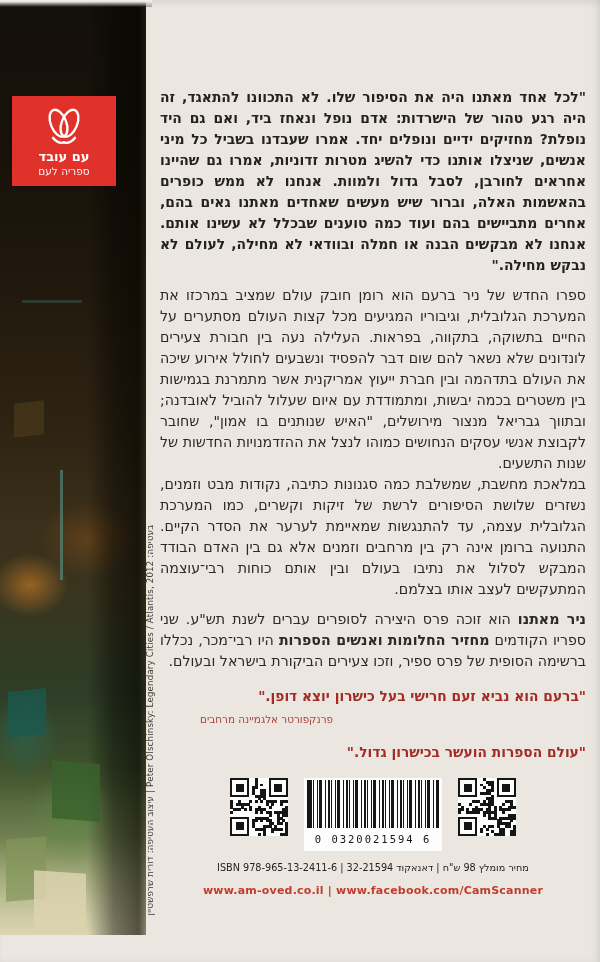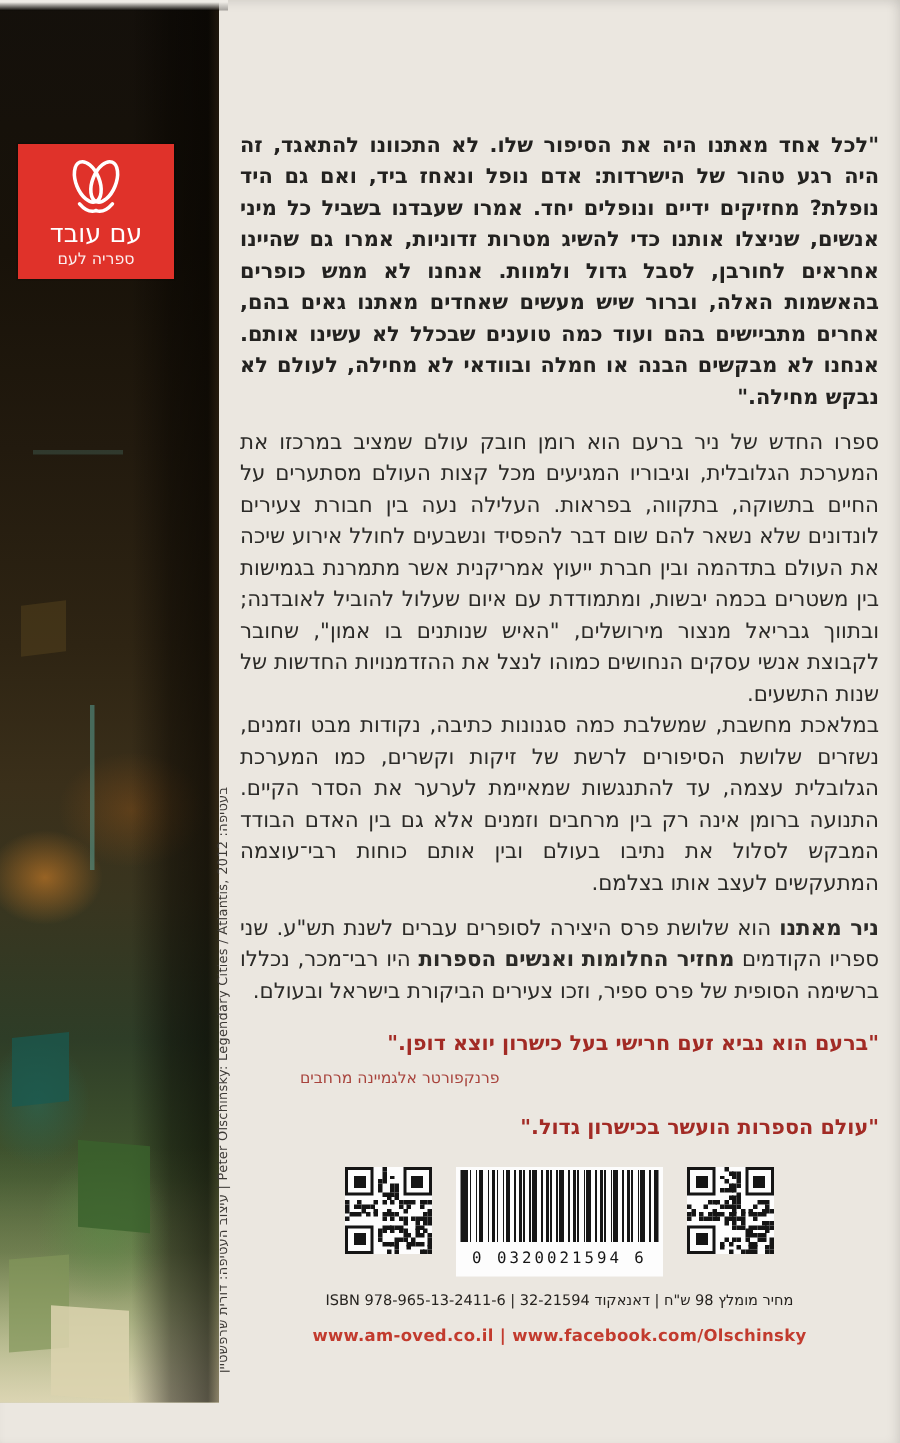--- a/index.html
+++ b/index.html
@@ -30,21 +30,21 @@
   .art-b7{left:14px;top:402px;width:30px;height:34px;background:rgba(90,70,30,.45);transform:skewY(-7deg);}
   .top-edge{position:absolute;left:0;top:0;width:152px;height:7px;
     background:linear-gradient(to bottom,#efece6 20%,rgba(0,0,0,.30));}
   
   .logo{
     position:absolute;left:12px;top:96px;width:104px;height:90px;background:#e0322a;
     display:flex;flex-direction:column;align-items:center;justify-content:center;
     color:#fff;box-shadow:0 0 0 1px rgba(0,0,0,.15);
   }
   .logo svg{display:block;margin-bottom:3px;}
-  .logo-name{font-size:17px;font-weight:normal;line-height:1.05;text-align:right;}
+  .logo-name{font-size:13px;font-weight:bold;line-height:1.05;text-align:right;}
   .logo-series{font-size:10.5px;opacity:.92;margin-top:1px;}
   
   .v-caption{
     position:absolute;left:3px;top:666px;width:296px;height:13px;
     transform:rotate(-90deg);transform-origin:center;
     direction:rtl;text-align:center;white-space:nowrap;
     font-size:8.6px;color:#3d3a36;letter-spacing:.2px;
   }
   
   .page{
@@ -116,21 +116,21 @@
     <div class="logo-name">עם עובד</div>
     <div class="logo-series">ספריה לעם</div>
   </div>
 
   <div class="v-caption">בעטיפה: Peter Olschinsky: Legendary Cities / Atlantis, 2012 | עיצוב העטיפה: דורית שרפשטיין</div>
 
   <div class="page">
     <p class="excerpt">"לכל אחד מאתנו היה את הסיפור שלו. לא התכוונו להתאגד, זה היה רגע טהור של הישרדות: אדם נופל ונאחז ביד, ואם גם היד נופלת? מחזיקים ידיים ונופלים יחד. אמרו שעבדנו בשביל כל מיני אנשים, שניצלו אותנו כדי להשיג מטרות זדוניות, אמרו גם שהיינו אחראים לחורבן, לסבל גדול ולמוות. אנחנו לא ממש כופרים בהאשמות האלה, וברור שיש מעשים שאחדים מאתנו גאים בהם, אחרים מתביישים בהם ועוד כמה טוענים שבכלל לא עשינו אותם. אנחנו לא מבקשים הבנה או חמלה ובוודאי לא מחילה, לעולם לא נבקש מחילה."</p>
     <p class="syn">ספרו החדש של ניר ברעם הוא רומן חובק עולם שמציב במרכזו את המערכת הגלובלית, וגיבוריו המגיעים מכל קצות העולם מסתערים על החיים בתשוקה, בתקווה, בפראות. העלילה נעה בין חבורת צעירים לונדונים שלא נשאר להם שום דבר להפסיד ונשבעים לחולל אירוע שיכה את העולם בתדהמה ובין חברת ייעוץ אמריקנית אשר מתמרנת בגמישות בין משטרים בכמה יבשות, ומתמודדת עם איום שעלול להוביל לאובדנה; ובתווך גבריאל מנצור מירושלים, "האיש שנותנים בו אמון", שחובר לקבוצת אנשי עסקים הנחושים כמוהו לנצל את ההזדמנויות החדשות של שנות התשעים.</p>
     <p class="syn">במלאכת מחשבת, שמשלבת כמה סגנונות כתיבה, נקודות מבט וזמנים, נשזרים שלושת הסיפורים לרשת של זיקות וקשרים, כמו המערכת הגלובלית עצמה, עד להתנגשות שמאיימת לערער את הסדר הקיים. התנועה ברומן אינה רק בין מרחבים וזמנים אלא גם בין האדם הבודד המבקש לסלול את נתיבו בעולם ובין אותם כוחות רבי־עוצמה המתעקשים לעצב אותו בצלמם.</p>
-    <p class="bio"><span class="b">ניר מאתנו</span><span> הוא שלושת פרס היצירה לסופרים עברים לשנת תש"ע. שני ספריו הקודמים </span><span class="b">מחזיר החלומות</span><span> </span><span class="b">ואנשים הספרות</span><span> היו רבי־מכר, נכללו ברשימה הסופית של פרס ספיר, וזכו צעירים הביקורת בישראל ובעולם.</span></p>
+    <p class="bio"><span class="b">ניר מאתנו</span><span> הוא זוכה פרס היצירה לסופרים עברים לשנת תש"ע. שני ספריו הקודמים </span><span class="b">מחזיר החלומות</span><span> </span><span class="b">ואנשים הספרות</span><span> היו רבי־מכר, נכללו ברשימה הסופית של פרס ספיר, וזכו צעירים הביקורת בישראל ובעולם.</span></p>
 
     <div class="quotes">
       <p class="quote">"ברעם הוא נביא זעם חרישי בעל כישרון יוצא דופן."</p>
       <p class="quote-src">פרנקפורטר אלגמיינה מרחבים</p>
       <p class="quote">"עולם הספרות הועשר בכישרון גדול."</p>
     </div>
 
     <div class="codes">
       <div class="qr">
           <div style="position: absolute; left: 24.8571px; top: 0px; width: 2.98286px; height: 2.98286px; background: rgb(21, 21, 21);"></div>
@@ -380,17 +380,17 @@
           <div style="position: absolute; left: 55.2381px; top: 55.2381px; width: 2.98286px; height: 2.98286px; background: rgb(21, 21, 21);"></div>
           <div style="position: absolute; left: 0px; top: 0px; width: 19.3333px; height: 19.3333px; box-sizing: border-box; border: 2.7619px solid rgb(21, 21, 21);"></div>
           <div style="position: absolute; left: 5.52381px; top: 5.52381px; width: 8.28571px; height: 8.28571px; background: rgb(21, 21, 21);"></div>
           <div style="position: absolute; left: 38.6667px; top: 0px; width: 19.3333px; height: 19.3333px; box-sizing: border-box; border: 2.7619px solid rgb(21, 21, 21);"></div>
           <div style="position: absolute; left: 44.1905px; top: 5.52381px; width: 8.28571px; height: 8.28571px; background: rgb(21, 21, 21);"></div>
           <div style="position: absolute; left: 0px; top: 38.6667px; width: 19.3333px; height: 19.3333px; box-sizing: border-box; border: 2.7619px solid rgb(21, 21, 21);"></div>
           <div style="position: absolute; left: 5.52381px; top: 44.1905px; width: 8.28571px; height: 8.28571px; background: rgb(21, 21, 21);"></div>
         </div>
     </div>
     <div class="isbn-line">מחיר מומלץ 98 ש"ח | דאנאקוד 32-21594 | ISBN 978-965-13-2411-6</div>
-    <div class="web-line">www.am-oved.co.il | www.facebook.com/Olschinsky</div>
+    <div class="web-line">www.am-oved.co.il | www.facebook.com/CamScanner</div>
   </div>
 
 
 </div>
 
 </body></html>

